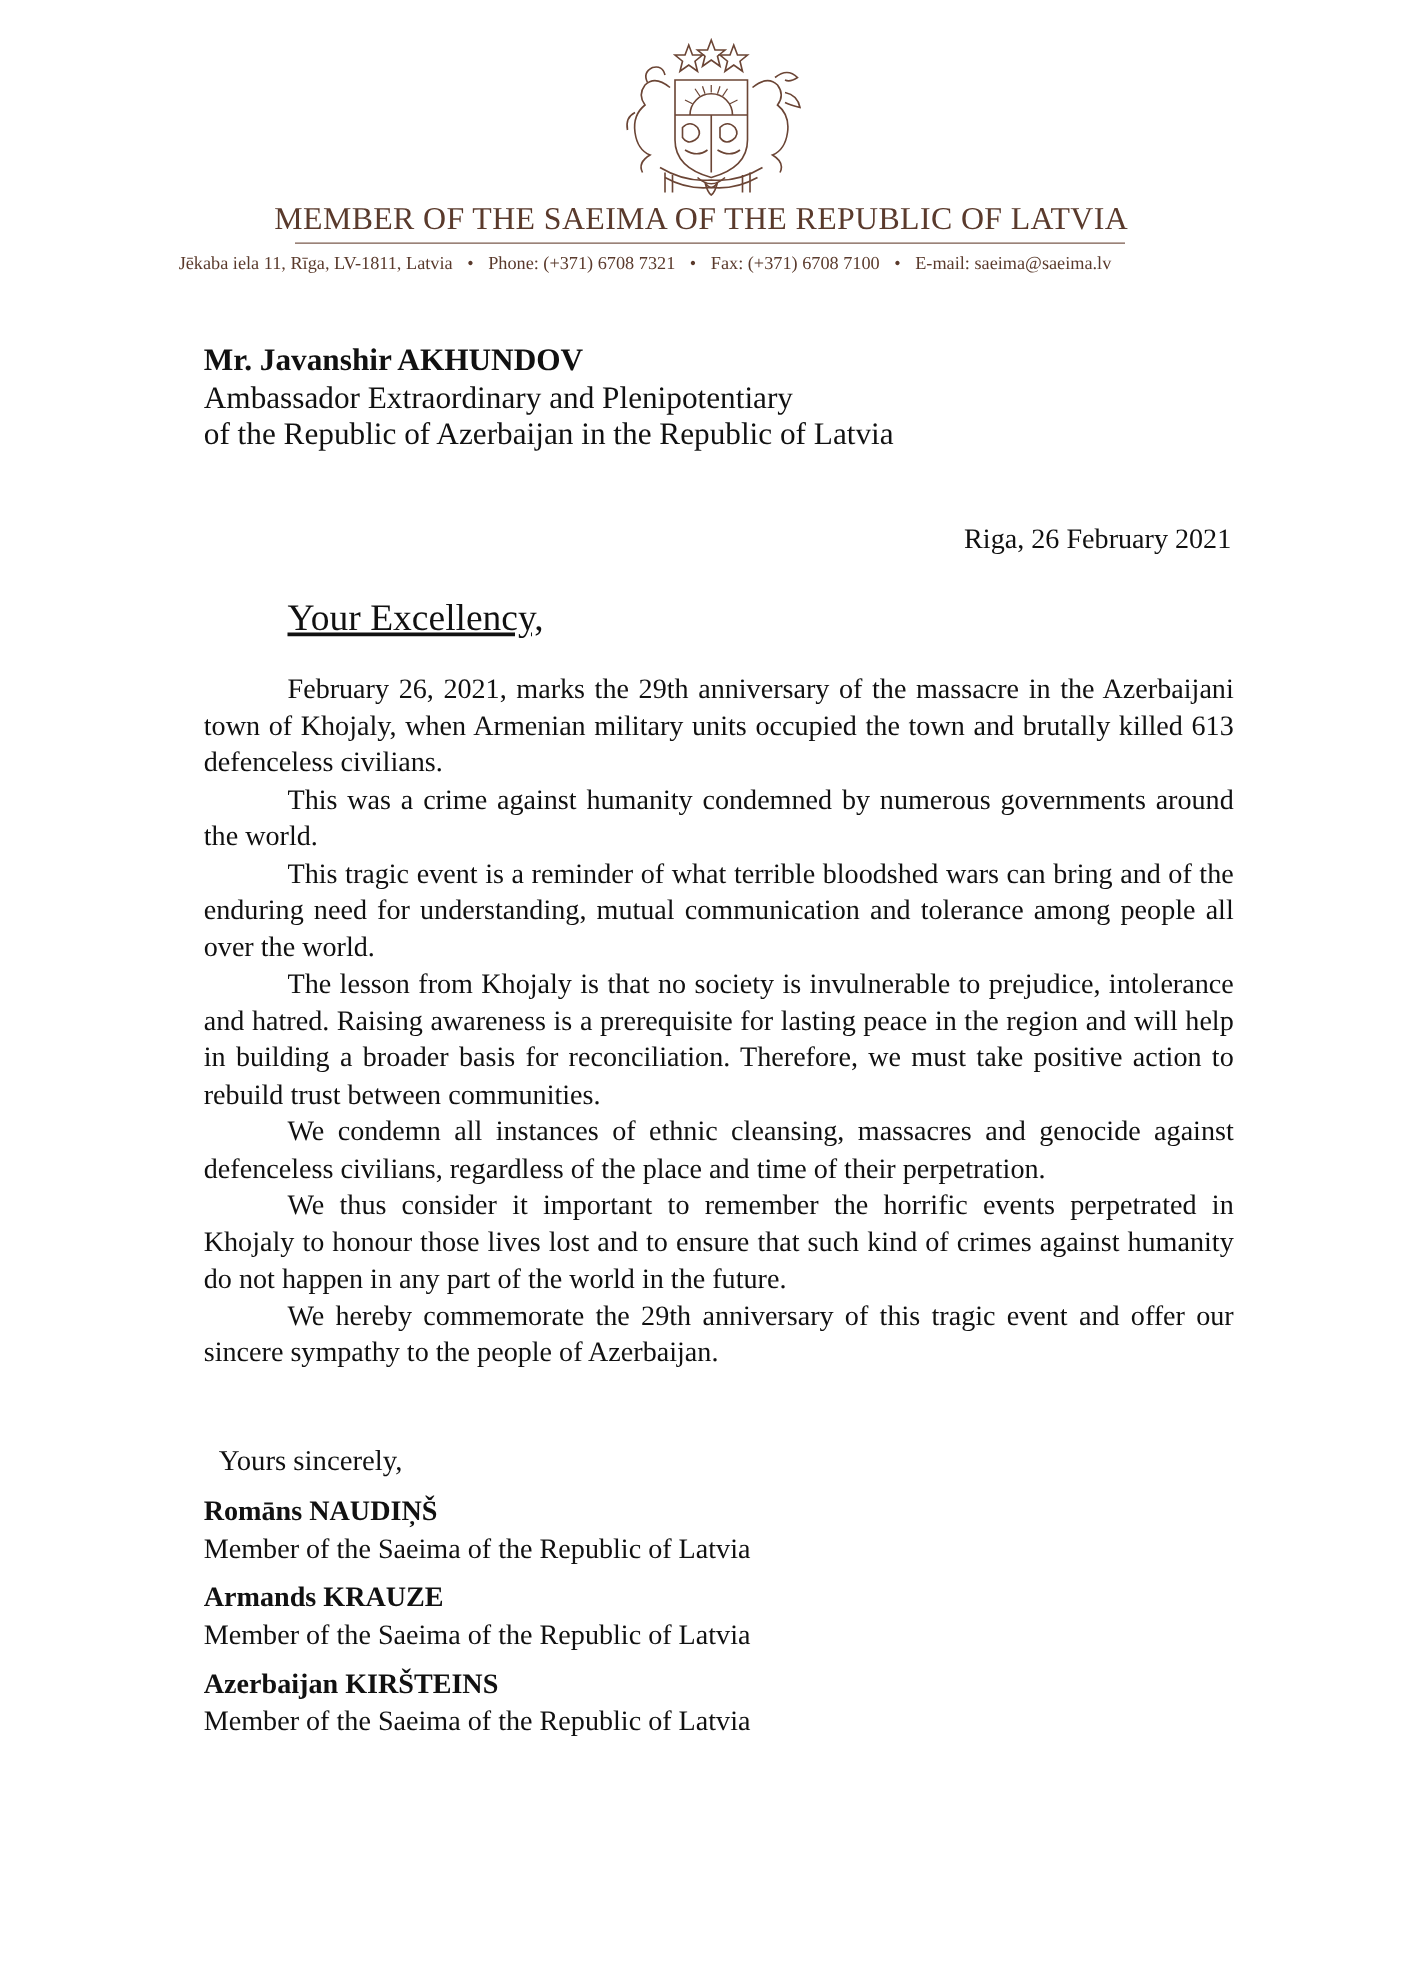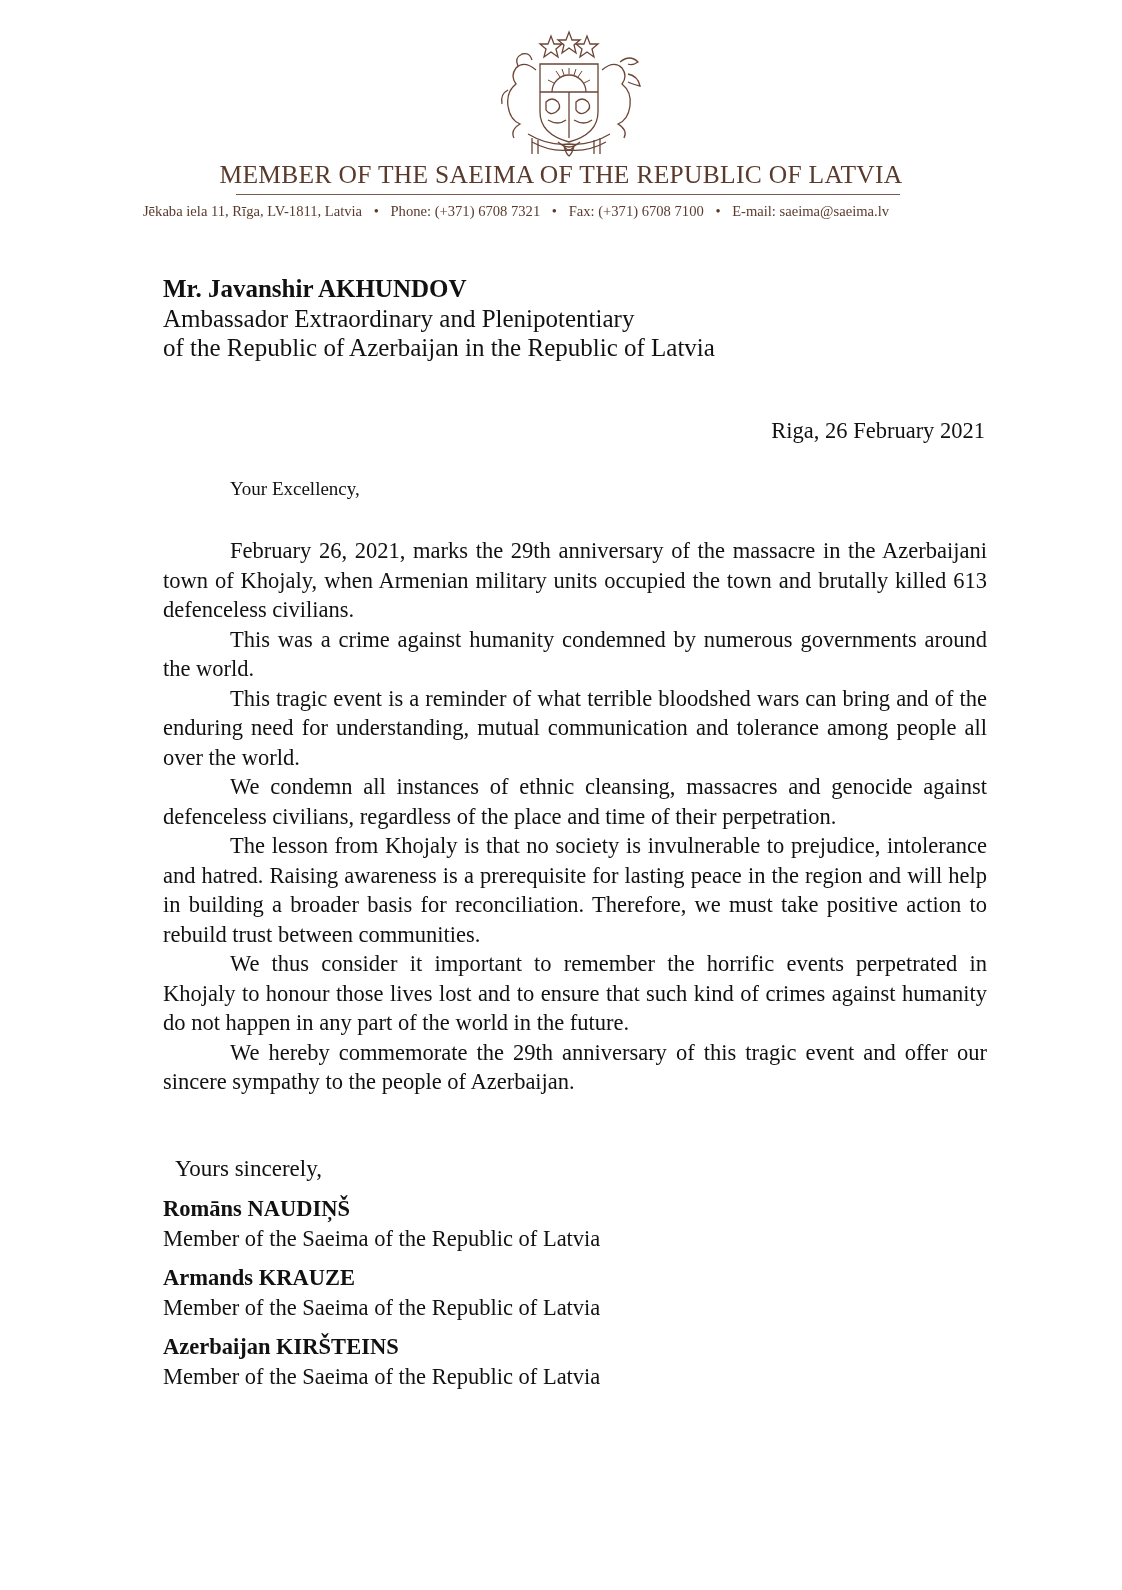--- a/index.html
+++ b/index.html
@@ -14,21 +14,21 @@
     border-top: 1.5px solid #7a5a4c; }
   .letterhead-contact { position: absolute; left: 0; width: 944px; top: 203px; text-align: center;
     font-size: 14.6px; color: #5a3a2c; font-family: "Liberation Serif", serif; white-space: nowrap; margin-left: 44px; }
   .letterhead-contact .sep { margin: 0 8px; }
 
   .recipient { position: absolute; left: 163px; top: 274px; font-size: 25px; line-height: 29.5px; }
   .recipient .name { font-weight: bold; }
 
   .date { position: absolute; right: 137px; top: 418px; font-size: 22.5px; }
 
-  .salutation { position: absolute; left: 230px; top: 478px; font-size: 19px; }
+  .salutation { position: absolute; left: 230px; top: 478px; font-size: 30px; text-decoration: underline; }
 
   .body { position: absolute; left: 163px; top: 536px; width: 824px; font-size: 22.5px; line-height: 29.5px; }
   .body p { margin: 0; text-align: justify; text-indent: 67px; }
 
   .closing { position: absolute; left: 175px; top: 1156px; font-size: 23px; }
 
   .signatory { position: absolute; left: 163px; font-size: 22.5px; line-height: 30px; }
   .signatory .sig-name { font-weight: bold; display: block; }
   .signatory .sig-role { display: block; }
   .sig1 { top: 1194px; }
@@ -105,22 +105,22 @@
   </div>
 
   <div class="date">Riga, 26 February 2021</div>
 
   <div class="salutation">Your Excellency,</div>
 
   <div class="body">
     <p>February 26, 2021, marks the 29th anniversary of the massacre in the Azerbaijani town of Khojaly, when Armenian military units occupied the town and brutally killed 613 defenceless civilians.</p>
     <p>This was a crime against humanity condemned by numerous governments around the world.</p>
     <p>This tragic event is a reminder of what terrible bloodshed wars can bring and of the enduring need for understanding, mutual communication and tolerance among people all over the world.</p>
+    <p>The lesson from Khojaly is that no society is invulnerable to prejudice, intolerance and hatred. Raising awareness is a prerequisite for lasting peace in the region and will help in building a broader basis for reconciliation. Therefore, we must take positive action to rebuild trust between communities.</p>
     <p>We condemn all instances of ethnic cleansing, massacres and genocide against defenceless civilians, regardless of the place and time of their perpetration.</p>
-    <p>The lesson from Khojaly is that no society is invulnerable to prejudice, intolerance and hatred. Raising awareness is a prerequisite for lasting peace in the region and will help in building a broader basis for reconciliation. Therefore, we must take positive action to rebuild trust between communities.</p>
     <p>We thus consider it important to remember the horrific events perpetrated in Khojaly to honour those lives lost and to ensure that such kind of crimes against humanity do not happen in any part of the world in the future.</p>
     <p>We hereby commemorate the 29th anniversary of this tragic event and offer our sincere sympathy to the people of Azerbaijan.</p>
   </div>
 
   <div class="closing">Yours sincerely,</div>
 
   <div class="signatory sig1">
     <span class="sig-name">Romāns NAUDIŅŠ</span>
     <span class="sig-role">Member of the Saeima of the Republic of Latvia</span>
   </div>

